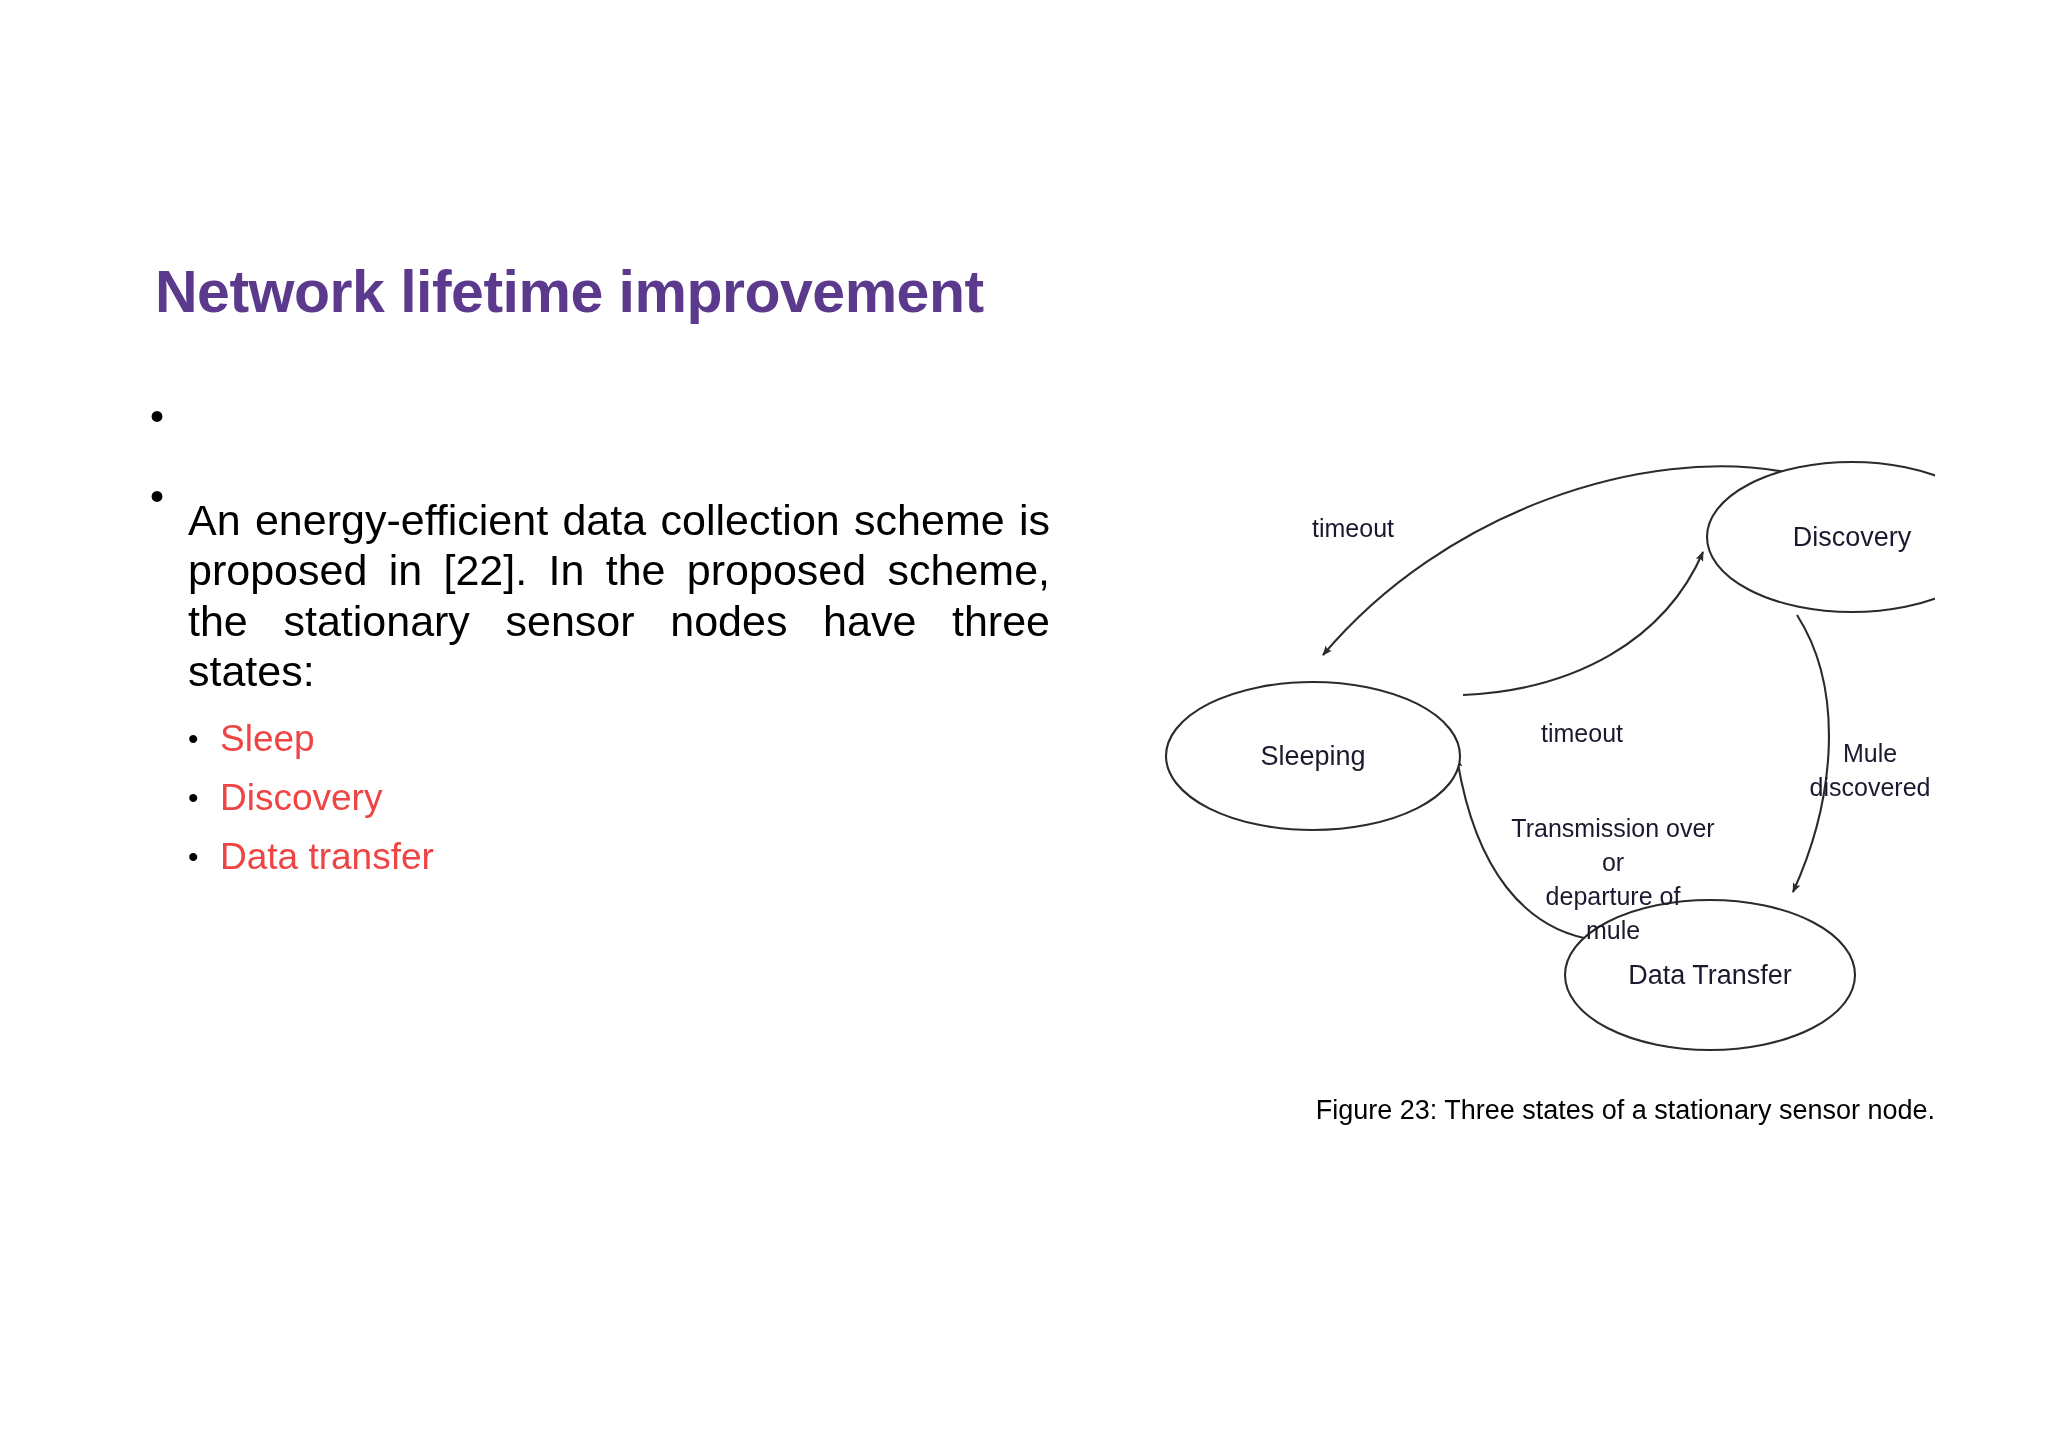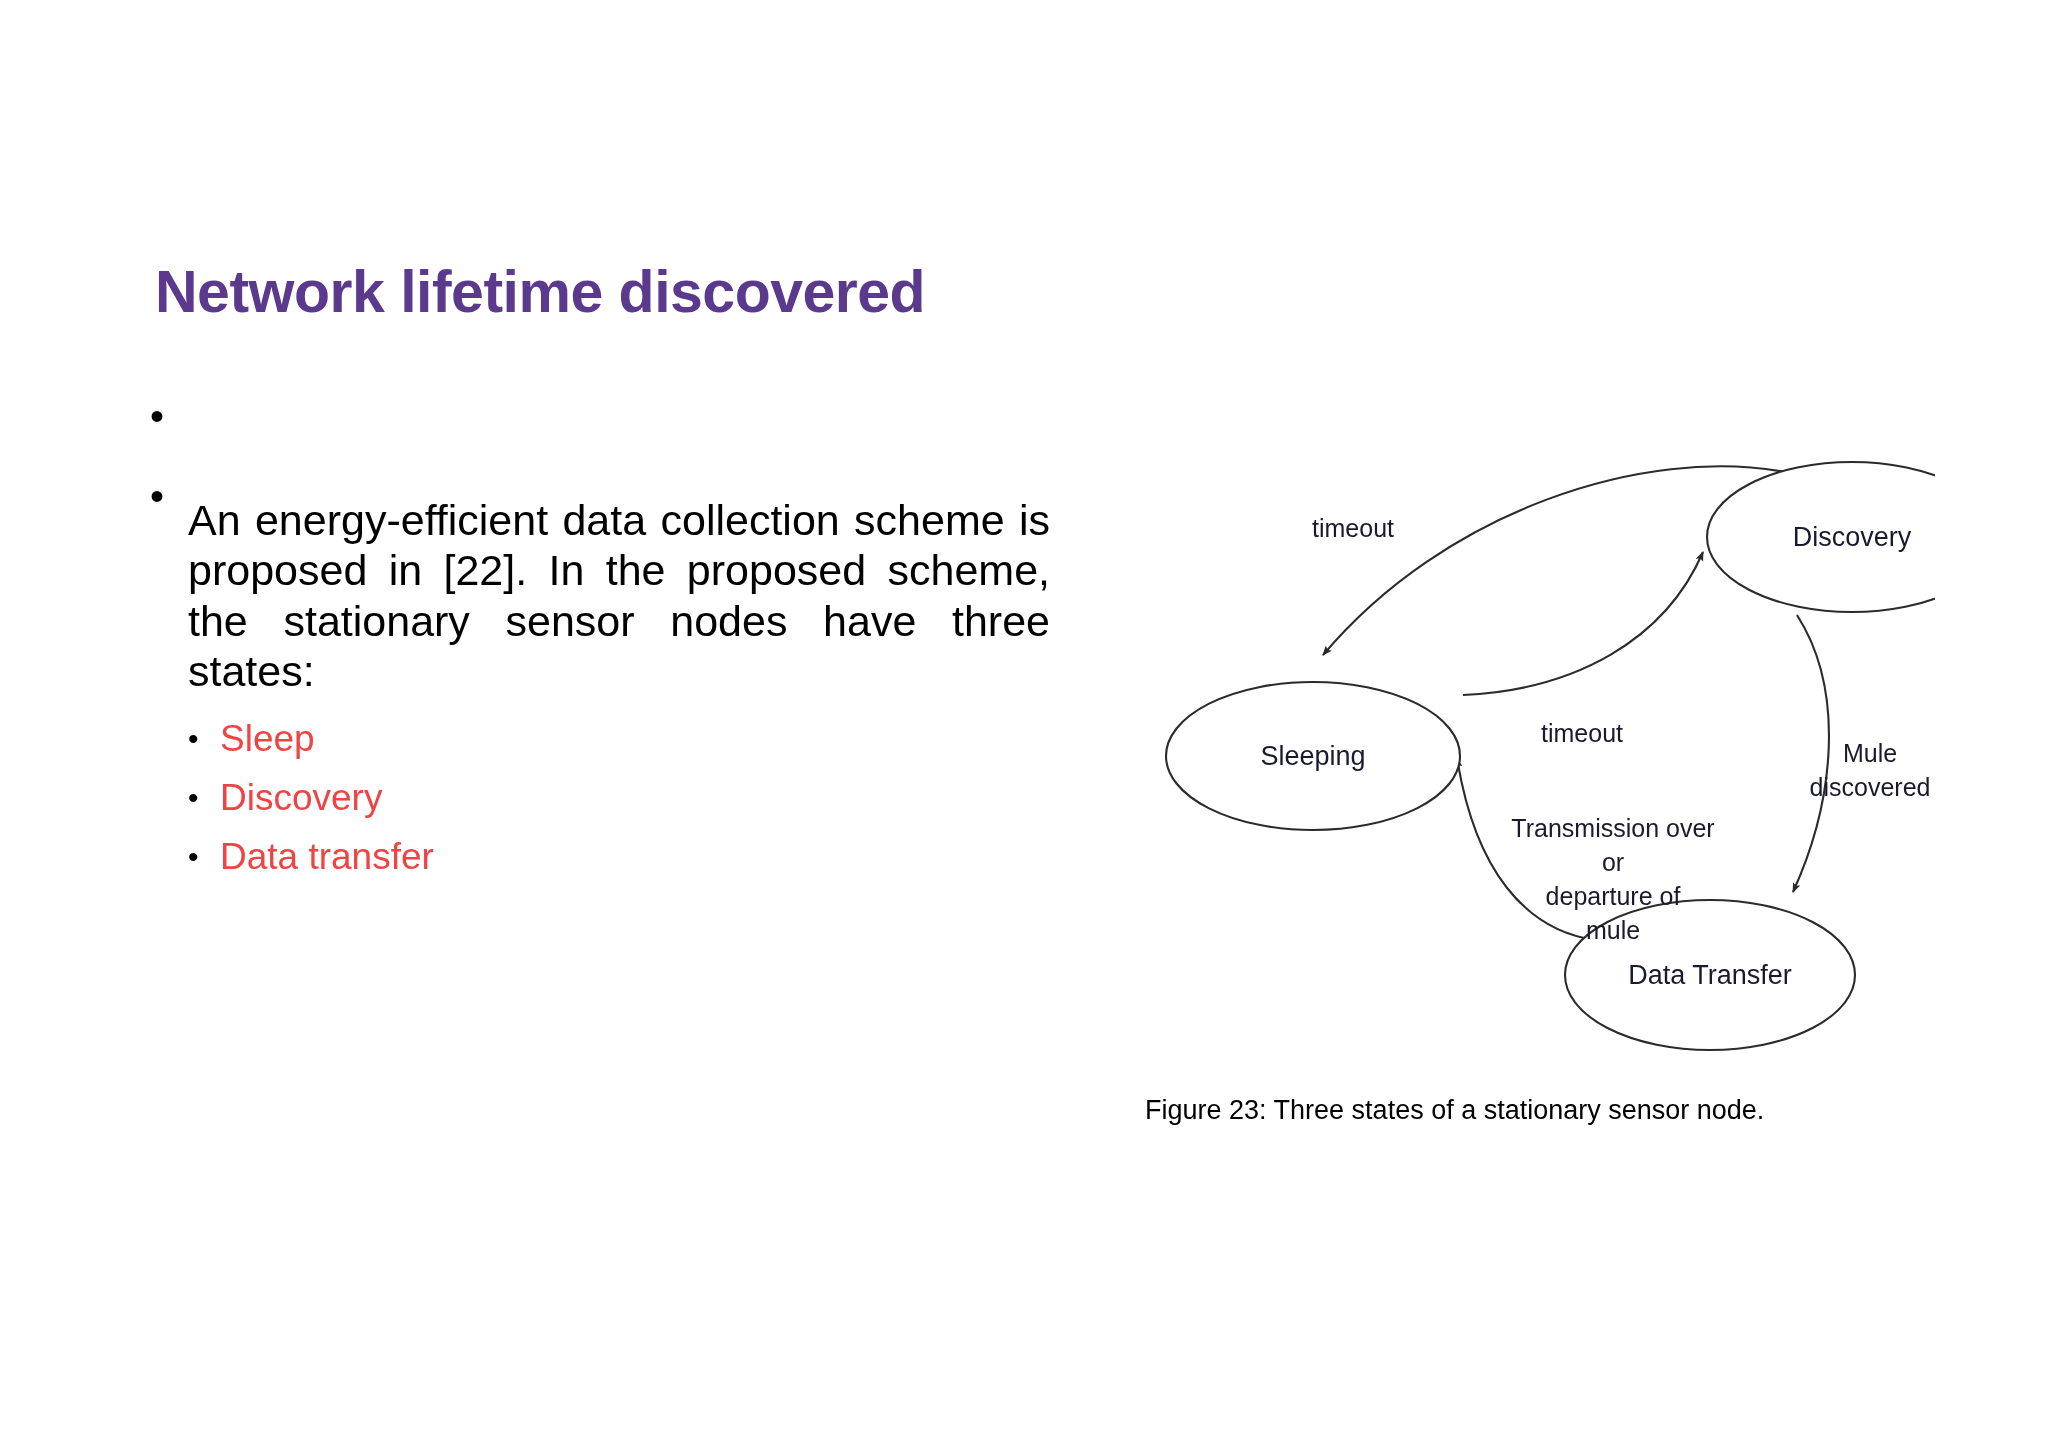--- a/index.html
+++ b/index.html
@@ -111,21 +111,21 @@
     left: 0;
     top: 0;
     width: 790px;
     height: 620px;
   }
   #figure-caption {
     position: absolute;
     left: 0;
     top: 655px;
     width: 790px;
-    text-align: left;
+    text-align: right;
     font-size: 27px;
     color: #000000;
     white-space: nowrap;
   }
 
   .node-ellipse {
     fill: #ffffff;
     stroke: #2b2b2b;
     stroke-width: 2.1;
   }
@@ -146,21 +146,21 @@
     font-size: 25px;
     fill: #1a1a2e;
     text-anchor: middle;
   }
 </style>
 </head>
 <body>
 
 <div id="slide">
 
-  <h1 id="slide-title">Network lifetime discovered</h1>
+  <h1 id="slide-title">Network lifetime improvement</h1>
 
   <div id="content-column">
 
     <div class="bullet-row">
       <span class="bullet-mark">•</span>
     </div>
 
     <div class="bullet-row">
       <span class="bullet-mark">•</span>
       <span class="bullet-body justified">An energy-efficient data collection scheme is proposed in [22]. In the proposed scheme, the stationary sensor nodes have three states:</span>

